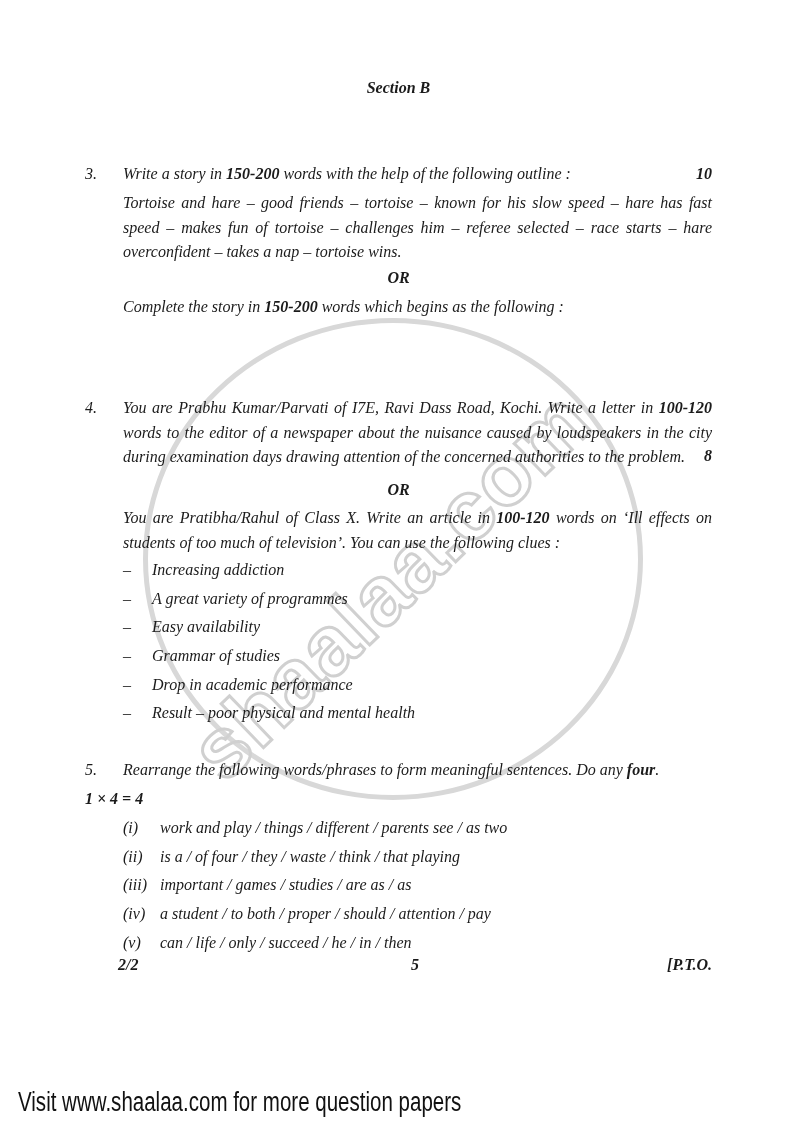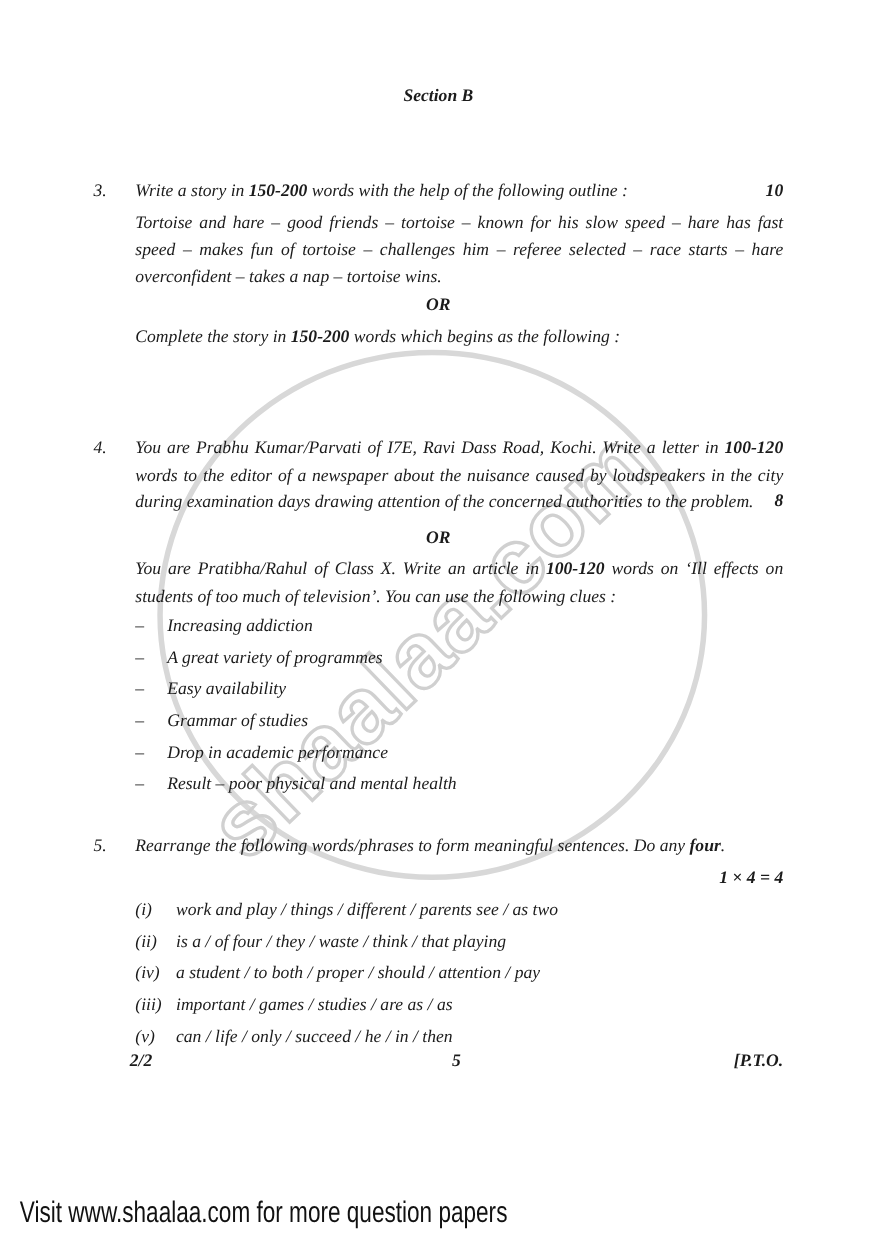--- a/index.html
+++ b/index.html
@@ -140,38 +140,38 @@
         <span class="clue-dash">–</span>
         <span class="row-text">Result – poor physical and mental health</span>
       </div>
       </div>
 
     <div class="abs" style="top:758px">
       <span class="q-num">5.</span>
       <div class="hang">Rearrange the following words/phrases to form meaningful sentences. Do any <b>four</b>.</div>
     </div>
 
-    <div class="abs bold" style="top:787px; text-align:right">1 × 4 = 4</div>
+    <div class="abs bold" style="top:787px; ">1 × 4 = 4</div>
 
     <div class="abs hang" style="top:816px">
         <div class="row-flex">
         <span class="item-label">(i)</span>
         <span class="row-text">work and play / things / different / parents see / as two</span>
       </div>
         <div class="row-flex">
         <span class="item-label">(ii)</span>
         <span class="row-text">is a / of four / they / waste / think / that playing</span>
       </div>
         <div class="row-flex">
+        <span class="item-label">(iii)</span>
+        <span class="row-text">important / games / studies / are as / as</span>
+      </div>
+        <div class="row-flex">
         <span class="item-label">(iv)</span>
         <span class="row-text">a student / to both / proper / should / attention / pay</span>
-      </div>
-        <div class="row-flex">
-        <span class="item-label">(iii)</span>
-        <span class="row-text">important / games / studies / are as / as</span>
       </div>
         <div class="row-flex">
         <span class="item-label">(v)</span>
         <span class="row-text">can / life / only / succeed / he / in / then</span>
       </div>
       </div>
 
     <div class="abs footer-row" style="top:953px">
       <span class="f-left">2/2</span>
       <span class="f-center">5</span>

